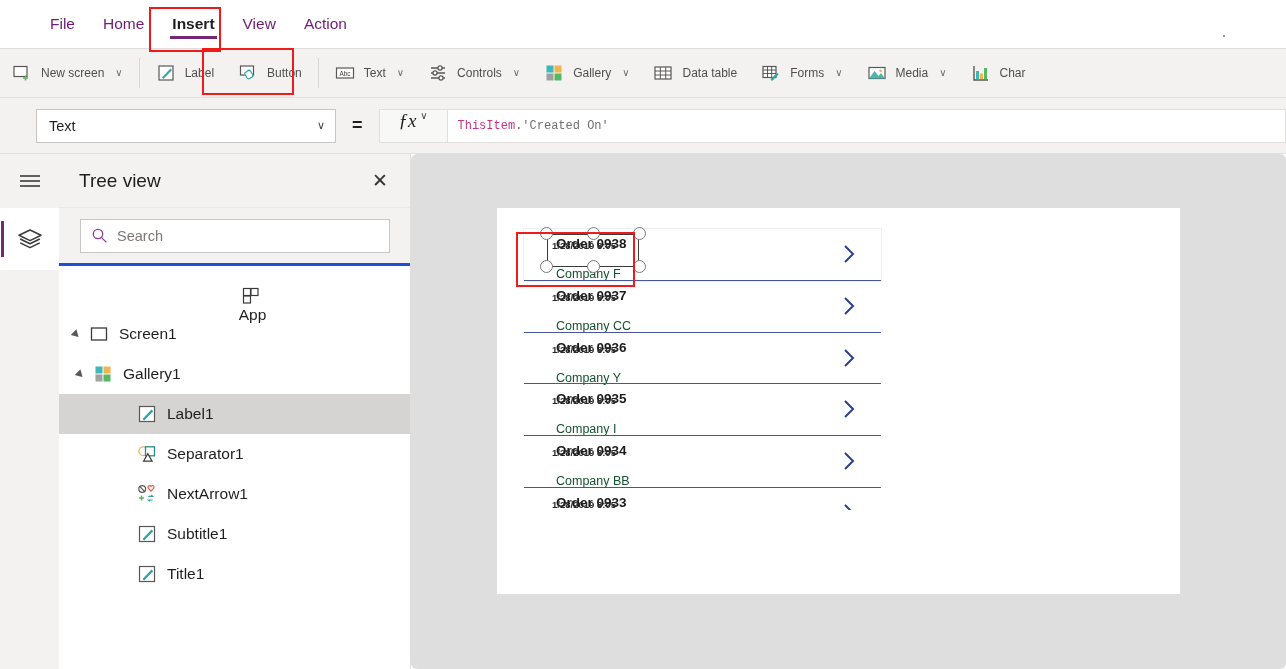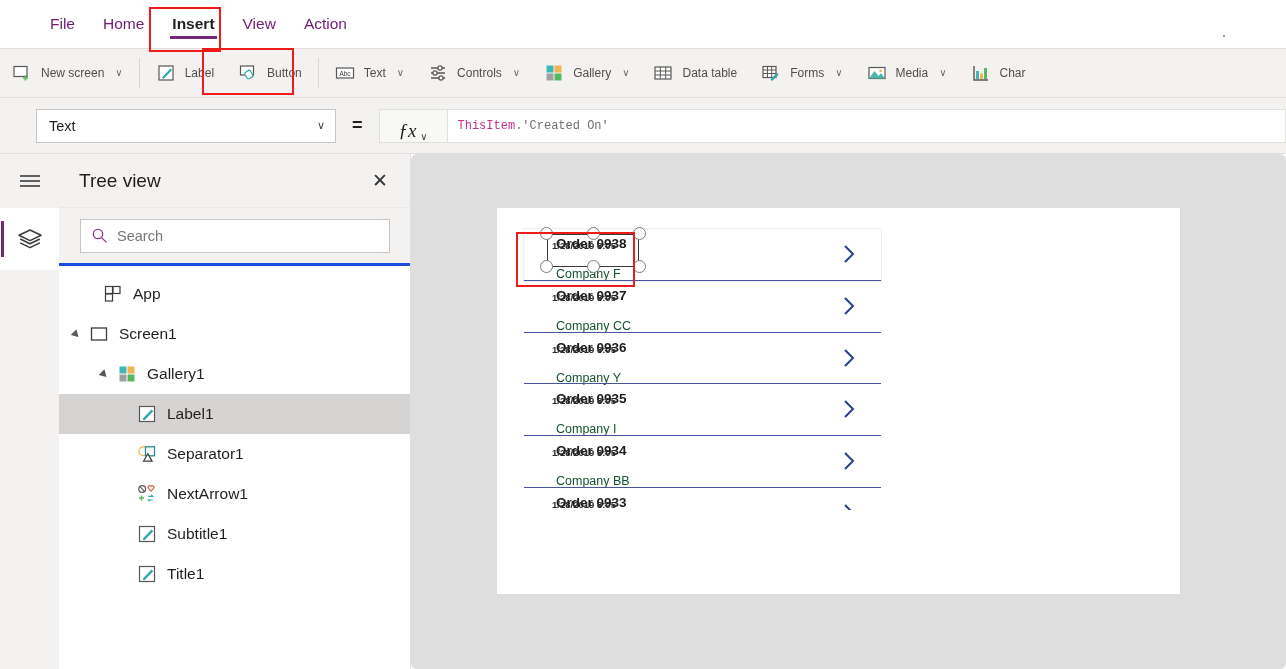--- a/index.html
+++ b/index.html
@@ -108,21 +108,21 @@
   .eq-sign {
     margin: 0 16px;
     font-size: 18px; font-weight: bold;
     color: #201f1e;
   }
   .fx-box {
     width: 68px; height: 34px;
     background: #f8f8f7;
     border: 1px solid #e1dfdd;
     border-right: none;
-    display: flex; align-items: flex-end; justify-content: center;
+    display: flex; align-items: flex-start; justify-content: center;
     gap: 4px;
     cursor: pointer;
   }
   .fx-glyph {
     font-family: "Liberation Serif", serif;
     font-style: italic;
     font-size: 19px;
     color: #201f1e;
   }
   .fx-caret { font-size: 10px; color: #45423f; }
@@ -524,39 +524,39 @@
         <svg width="17" height="17" viewBox="0 0 17 17">
           <circle cx="7" cy="7" r="4.7" fill="none" stroke="#8c3a8c" stroke-width="1.3"></circle>
           <path d="M10.6 10.6 L15.4 15.4" stroke="#8c3a8c" stroke-width="1.3"></path>
         </svg>
         <span class="search-placeholder">Search</span>
       </div>
     </div>
 
     <div class="tree-list">
 
-      <div class="tree-row" style="padding-left:26px;">
+      <div class="tree-row" style="padding-left:26px;flex-direction:column;">
         <span class="tree-arrow" style="visibility:hidden;"></span>
         <svg class="tree-icon" viewBox="0 0 20 20" style="margin-left:6px;">
           <rect x="2.5" y="2.5" width="7" height="7" fill="#ffffff" stroke="#3b3a39" stroke-width="1.2"></rect>
           <rect x="10" y="2.5" width="7" height="7" fill="#ffffff" stroke="#3b3a39" stroke-width="1.2"></rect>
           <rect x="2.5" y="10" width="7" height="7" fill="#ffffff" stroke="#3b3a39" stroke-width="1.2"></rect>
         </svg>
         <span class="tree-label">App</span>
       </div>
 
       <div class="tree-row" style="padding-left:12px;">
         <span class="tree-arrow"></span>
         <svg class="tree-icon" viewBox="0 0 20 20" style="margin-left:6px;">
           <rect x="2.5" y="4" width="15" height="12" fill="#ffffff" stroke="#3b3a39" stroke-width="1.3"></rect>
         </svg>
         <span class="tree-label">Screen1</span>
       </div>
 
-      <div class="tree-row" style="padding-left:40px;align-items:center;">
+      <div class="tree-row" style="padding-left:16px;align-items:center;">
         <span class="tree-arrow"></span>
         <svg class="tree-icon" viewBox="0 0 20 20" style="margin-left:6px;">
           <rect x="2.5" y="2.5" width="7" height="7" fill="#3fb7b7"></rect>
           <rect x="10.5" y="2.5" width="7" height="7" fill="#f0b450"></rect>
           <rect x="2.5" y="10.5" width="7" height="7" fill="#a0a0a0"></rect>
           <rect x="10.5" y="10.5" width="7" height="7" fill="#57b95f"></rect>
         </svg>
         <span class="tree-label">Gallery1</span>
       </div>
 

